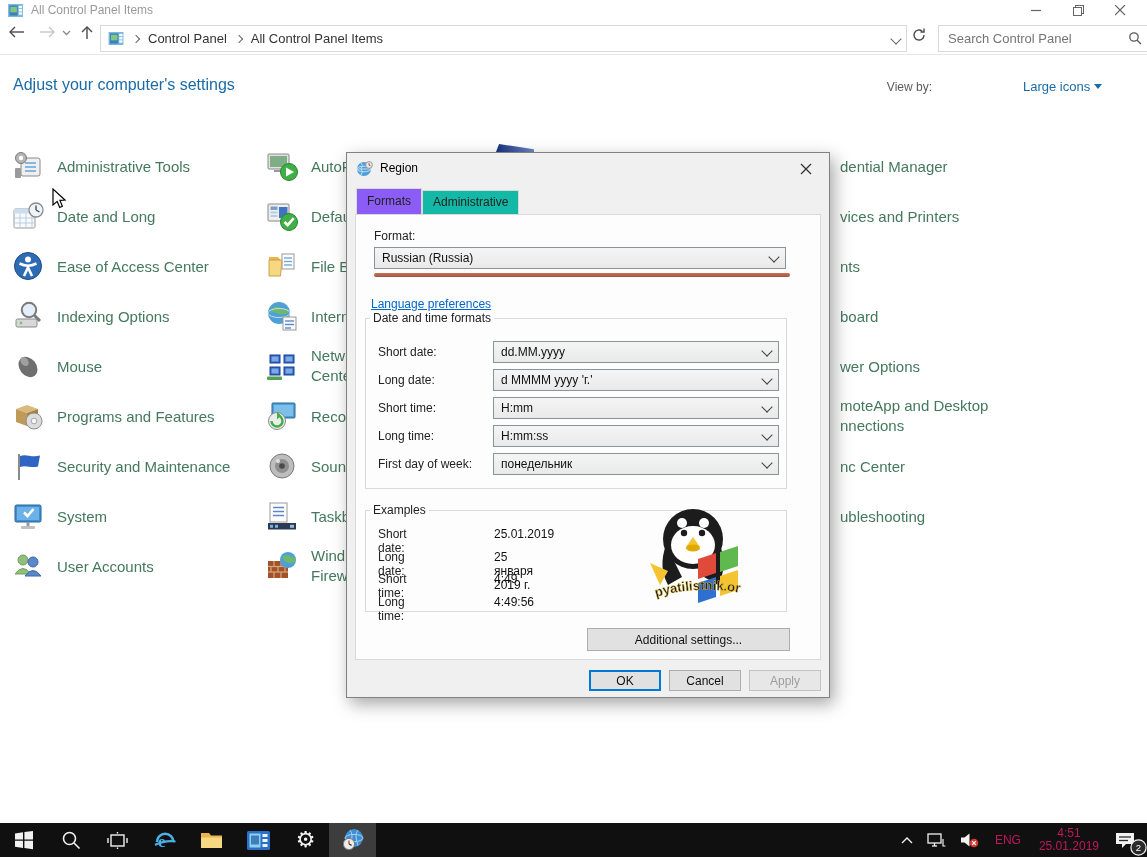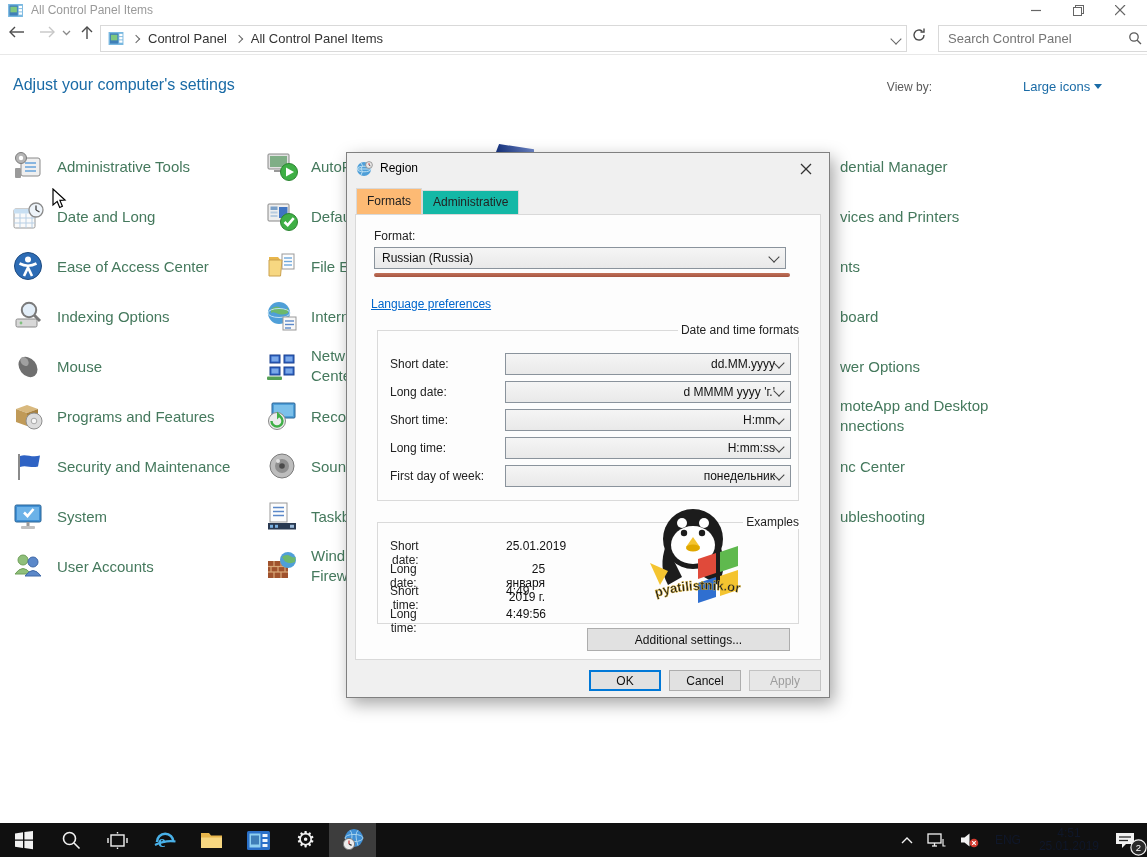--- a/index.html
+++ b/index.html
@@ -49,32 +49,32 @@
 
   
   .dialog{left:346px;top:152px;width:482px;height:544px;background:#f0f0f0;border:1px solid #808080;
           box-shadow:4px 6px 16px rgba(0,0,0,.35);font-size:12px;}
   .dlg-titlebar{position:absolute;left:0;top:0;width:100%;height:30px;display:flex;align-items:center;}
   .dlg-ico{margin-left:9px;}
   .dlg-title{margin-left:7px;font-size:12px;color:#000;}
   .dlg-close{position:absolute;right:10px;top:6px;width:26px;height:20px;display:flex;align-items:center;justify-content:center;}
   .tabs{position:absolute;left:9px;top:37px;display:flex;z-index:2;}
   .tab{padding:4px 10px 5px 10px;font-size:12px;border:1px solid #d9d9d9;border-bottom:none;background:#14b8a6;color:#222;}
-  .tab.active{background:#fdba74;position:relative;padding-top:5px;margin-top:-2px;}
+  .tab.active{background:#8b5cf6;position:relative;padding-top:5px;margin-top:-2px;}
   .tab-page{position:absolute;left:8px;top:61px;width:464px;height:444px;background:#fdfdfd;border:1px solid #d9d9d9;}
   .fmt-label{position:absolute;left:18px;top:14px;}
   .combo{position:absolute;height:22px;background:linear-gradient(#f5f5f5,#e9e9e9);border:1px solid #8a939c;
          display:flex;align-items:center;padding:0 7px;box-sizing:border-box;}
   .combo .val{flex:1;font-size:12px;color:#111;}
   .chev{width:7px;height:7px;border-right:1.4px solid #444;border-bottom:1.4px solid #444;transform:rotate(45deg);margin-top:-3px;}
   .fmt-combo{left:18px;top:32px;width:412px;}
   .annotation{position:absolute;left:18px;top:58px;width:416px;height:4px;border-radius:2px;
               background:linear-gradient(#c27259,#a55541);}
   .lang-link{position:absolute;left:15px;top:82px;color:#0066cc;text-decoration:underline;}
-  fieldset{position:absolute;border:1px solid #dadada;margin:12px;padding:0;text-align:right;}
+  fieldset{position:absolute;border:1px solid #dadada;margin:0;padding:0;}
   legend{font-size:12px;color:#222;padding:0 3px;margin-left:4px;}
   .grp-datetime{left:9px;top:96px;width:420px;height:176px;}
   .grp-examples{left:9px;top:288px;width:420px;height:107px;}
   .fmt-row{position:absolute;left:0;width:100%;height:22px;}
   .fmt-row .rl{position:absolute;left:12px;top:4px;}
   .fmt-row .combo{left:127px;top:0;width:286px;}
   .ex-row{position:absolute;left:0;height:16px;}
   .ex-row .rl{position:absolute;left:12px;}
   .ex-row .rv{position:absolute;left:128px;color:#111;}
   .watermark{position:absolute;left:282px;top:286px;width:116px;height:118px;z-index:3;}
@@ -82,21 +82,21 @@
        font-size:12px;color:#111;box-sizing:border-box;}
   .btn-additional{left:231px;top:413px;width:203px;height:23px;}
   .btn-ok{left:242px;top:517px;width:72px;height:21px;border:2px solid #0078d7;}
   .btn-cancel{left:322px;top:517px;width:72px;height:21px;}
   .btn-apply{left:402px;top:517px;width:72px;height:21px;color:#9d9d9d;border-color:#c3c3c3;background:#e7e7e7;}
 
   
   .taskbar{left:0;top:823px;width:1147px;height:34px;background:#101010;display:flex;align-items:center;}
   .tb-cell{width:47px;height:34px;display:flex;align-items:center;justify-content:center;}
   .tb-cell.active{background:#3d3d3d;}
-  .tray{position:absolute;right:0;top:823px;height:34px;display:flex;align-items:center;color:#0f172a;}
+  .tray{position:absolute;right:0;top:823px;height:34px;display:flex;align-items:center;color:#be185d;}
   .tray-item{display:flex;align-items:center;justify-content:center;height:34px;padding:0 7px;}
   .tray-lang{font-size:12px;padding:0 9px;}
   .tray-clock{font-size:12px;line-height:13px;text-align:center;padding:0 9px;}
   .gear-glyph{color:#f2f2f2;font-size:22px;line-height:22px;}
 </style>
 </head>
 <body>
 
 <div class="screen">
 

